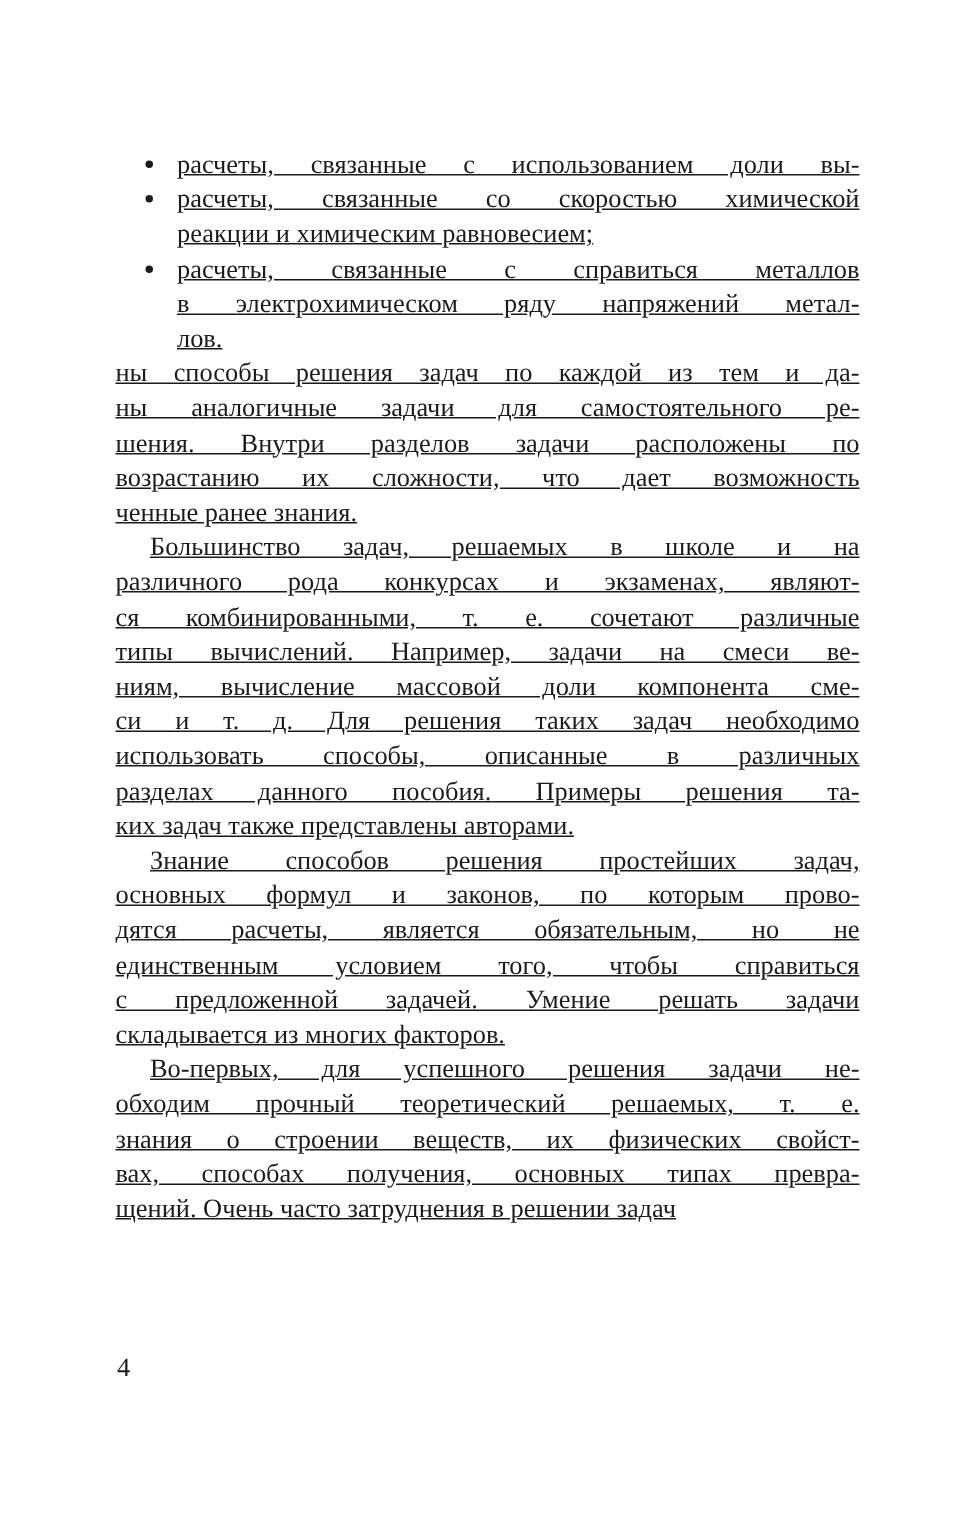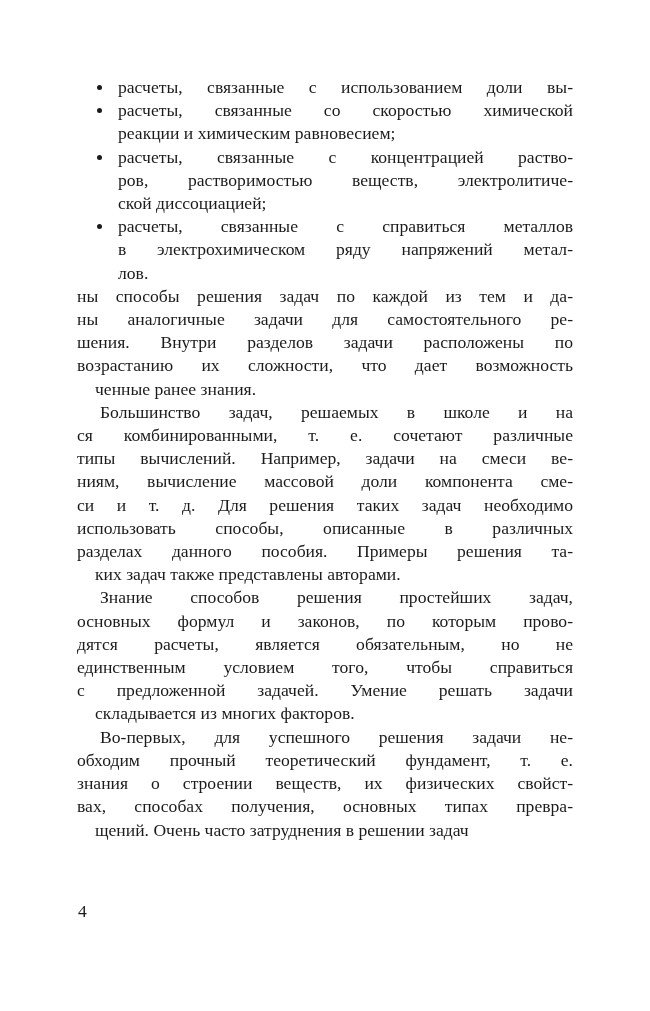--- a/index.html
+++ b/index.html
@@ -20,22 +20,23 @@
 
   .page {
     position: absolute;
     inset: 0;
     background: #ffffff;
   }
 
   .text-column {
     position: absolute;
     left: 77px;
-    top: 76px;
+    top: 98px;
     width: 496px;
+    text-decoration: underline;
   }
 
   
   .bullet-list {
     list-style: none;
     margin: 0 0 0 0;
     padding: 0;
   }
   .bullet-item {
     position: relative;
@@ -71,21 +72,20 @@
     line-height: 23.2px;
     text-align: justify;
     hyphens: none;
   }
   .para .line {
     display: block;
     text-align: justify;
   }
   .para .line.last {
     text-align: left;
-    margin-left: 18px;
   }
   .para .line .ind {
     display: inline-block;
     width: 23px;
   }
 
   
   .line {
     text-align-last: justify;
   }
@@ -115,63 +115,58 @@
         <span class="dot"></span>
         <span class="line">расчеты, связанные с использованием доли вы-</span>
       </li>
       <li class="bullet-item">
         <span class="dot"></span>
         <span class="line">расчеты, связанные со скоростью химической</span>
         <span class="line last">реакции и химическим равновесием;</span>
       </li>
       <li class="bullet-item">
         <span class="dot"></span>
-        <span class="line">расчеты, связанные с концентрацией раство-</span>
-        <span class="line">ров, растворимостью веществ, электролитиче-</span>
-        <span class="line last">ской диссоциацией;</span>
-      </li>
-      <li class="bullet-item">
-        <span class="dot"></span>
         <span class="line">расчеты, связанные с справиться металлов</span>
         <span class="line">в электрохимическом ряду напряжений метал-</span>
         <span class="line last">лов.</span>
       </li>
     </ul>
 
     <p class="para">
       <span class="line">ны способы решения задач по каждой из тем и да-</span>
       <span class="line">ны аналогичные задачи для самостоятельного ре-</span>
       <span class="line">шения. Внутри разделов задачи расположены по</span>
       <span class="line">возрастанию их сложности, что дает возможность</span>
       <span class="line last">ченные ранее знания.</span>
     </p>
 
     <p class="para">
       <span class="line"><span class="ind"></span><span>Большинство задач, решаемых в школе и на</span></span>
+      <span class="line">различного рода конкурсах и экзаменах, являют-</span>
       <span class="line">ся комбинированными, т. е. сочетают различные</span>
       <span class="line">типы вычислений. Например, задачи на смеси ве-</span>
       <span class="line">ниям, вычисление массовой доли компонента сме-</span>
       <span class="line">си и т. д. Для решения таких задач необходимо</span>
       <span class="line">использовать способы, описанные в различных</span>
       <span class="line">разделах данного пособия. Примеры решения та-</span>
       <span class="line last">ких задач также представлены авторами.</span>
     </p>
 
     <p class="para">
       <span class="line"><span class="ind"></span><span>Знание способов решения простейших задач,</span></span>
       <span class="line">основных формул и законов, по которым прово-</span>
       <span class="line">дятся расчеты, является обязательным, но не</span>
       <span class="line">единственным условием того, чтобы справиться</span>
       <span class="line">с предложенной задачей. Умение решать задачи</span>
       <span class="line last">складывается из многих факторов.</span>
     </p>
 
     <p class="para">
       <span class="line"><span class="ind"></span><span>Во-первых, для успешного решения задачи не-</span></span>
-      <span class="line">обходим прочный теоретический фундамент, т. е.</span>
+      <span class="line">обходим прочный теоретический решаемых, т. е.</span>
       <span class="line">знания о строении веществ, их физических свойст-</span>
       <span class="line">вах, способах получения, основных типах превра-</span>
       <span class="line last">щений. Очень часто затруднения в решении задач</span>
     </p>
 
   </div>
 
   <div class="page-number">4</div>
 
 </div>

